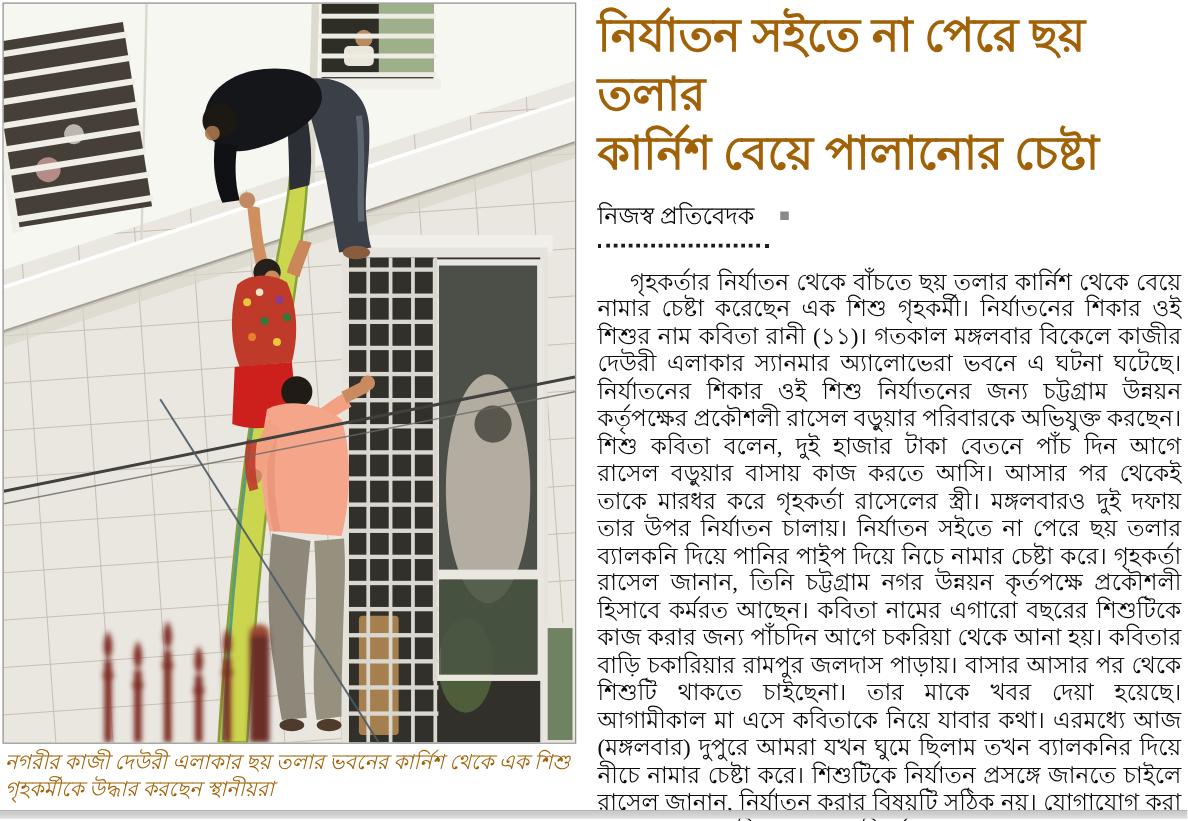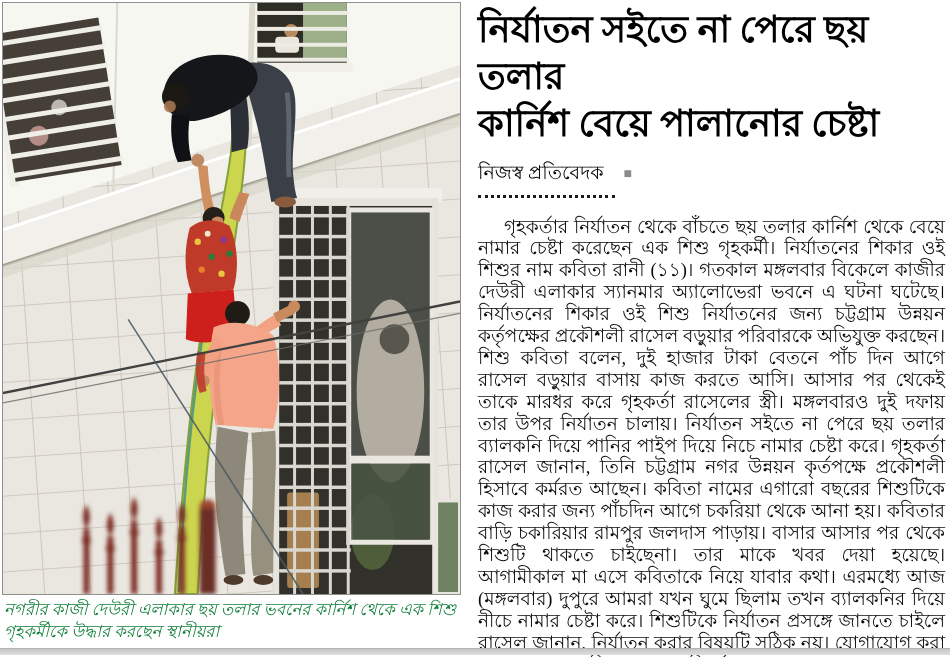--- a/index.html
+++ b/index.html
@@ -10,26 +10,26 @@
     color:#000;
   }
   
   .photo-frame{
     position:absolute;left:2px;top:2px;width:459px;height:593px;
     border:1px solid #8f8f8f;box-sizing:border-box;background:#ecebe4;
   }
   .photo-frame svg{display:block;width:100%;height:100%;}
   .caption{
     position:absolute;left:4px;top:599px;width:462px;
-    font-style:italic;font-size:16.5px;line-height:22px;color:#15803d;
+    font-style:italic;font-size:16.5px;line-height:22px;color:#a16207;
   }
   
   .article{position:absolute;left:478px;top:6px;width:467px;}
   .headline{
-    font-weight:bold;font-size:37px;line-height:47px;color:#000000;
+    font-weight:bold;font-size:37px;line-height:47px;color:#a16207;
     letter-spacing:0;
   }
   .byline-row{margin-top:11px;font-size:19px;display:flex;align-items:center;gap:20px;}
   .byline-marker{color:#8a8a8a;font-size:14px;line-height:1;}
   .dotted-rule{width:137px;height:0;border-bottom:3px dotted #1c1c1c;margin:5px 0 7px 0;}
   .body-text{
     font-size:18.5px;line-height:21.9px;text-align:justify;
     text-indent:26px;color:#0b0b0b;
   }
   

